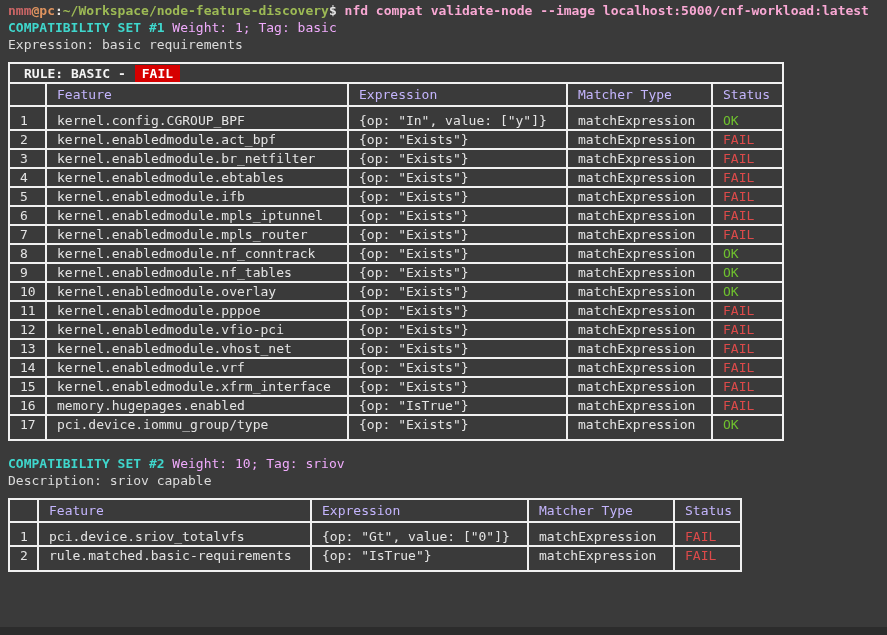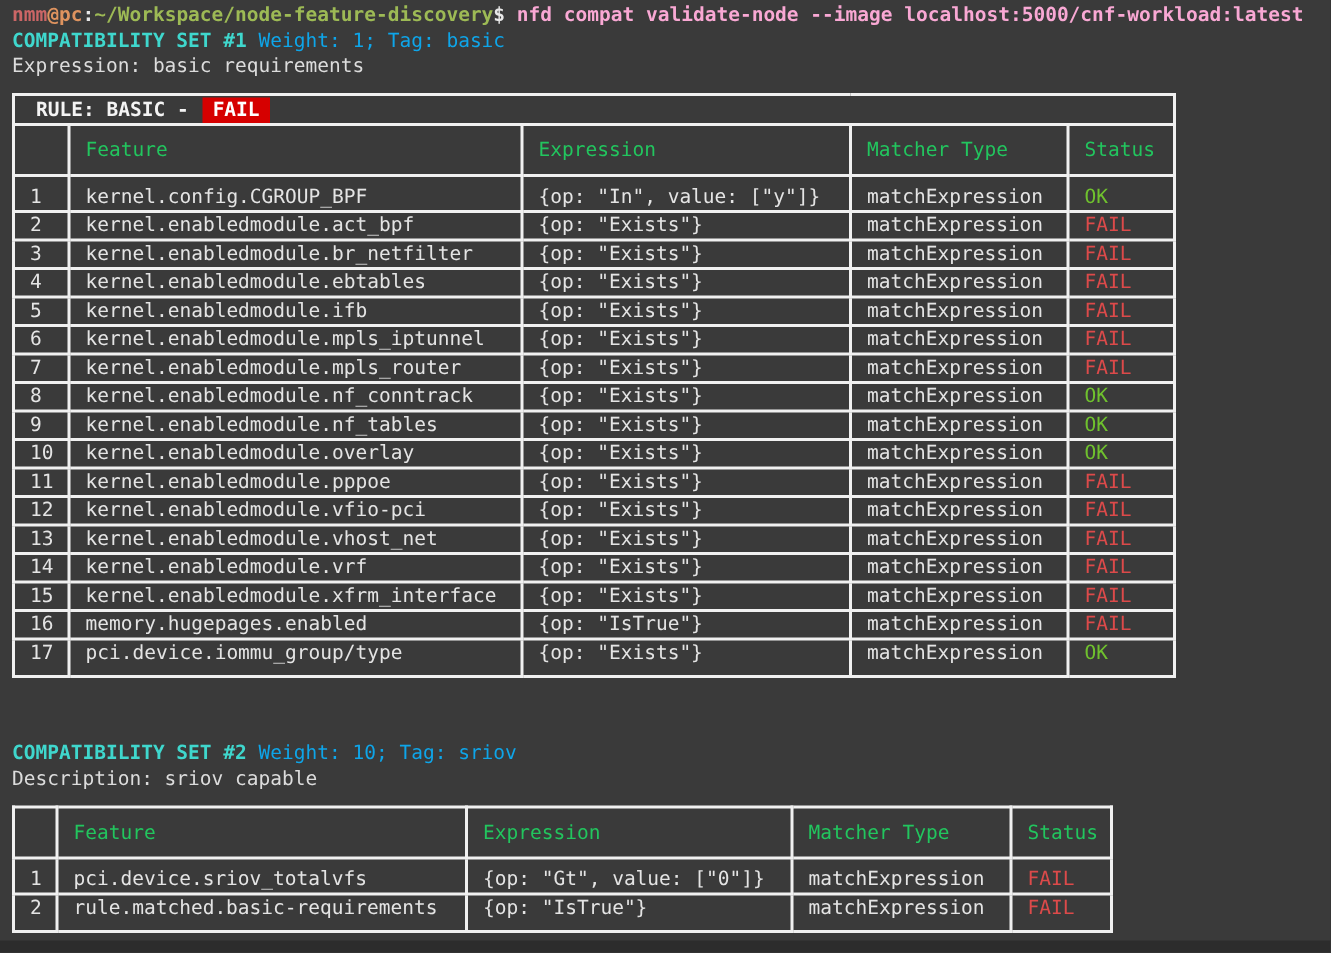--- a/index.html
+++ b/index.html
@@ -18,21 +18,21 @@
     padding: 2px 0 0 8px;
   }
   .line { white-space: pre; }
   .prompt-line { font-weight: bold; }
   .c-user   { color: #cc6666; }
   .c-host   { color: #de935f; }
   .c-punct  { color: #e8e8e8; }
   .c-path   { color: #9dba55; }
   .c-cmd    { color: #f9a8d4; }
   .set-title { color: #3fd7cd; font-weight: bold; }
-  .set-meta  { color: #0ea5e9; }
+  .set-meta  { color: #f0abfc; }
   .desc      { color: #dcdcdc; }
 
   table.rule-table {
     border-collapse: collapse;
     table-layout: fixed;
     border: 2px solid #f0f0f0;
     margin-top: 9px;
     background: #3a3a3a;
   }
   table.rule-table th, table.rule-table td {
@@ -44,38 +44,38 @@
     padding: 0 0 0 10px;
     box-sizing: border-box;
   }
   tr.rule-title-row th {
     height: 20px;
     padding-left: 14px;
     font-weight: bold;
     color: #f4f4f4;
   }
   tr.col-header-row th {
-    height: 34px;
-    color: #22c55e;
+    height: 23px;
+    color: #c4b5fd;
   }
   tbody td { border-top: none; border-bottom: none; height: 17px; }
   tbody tr:first-of-type td { padding-top: 5px; height: 22px; }
   tbody tr:last-of-type td  { padding-bottom: 6px; height: 23px; }
   td.idx, th.idx { text-align: right; padding: 0 7px 0 0; color: #e4e4e4; }
   .status-ok   { color: #6fc12e; }
   .status-fail { color: #dc4a4a; }
   .fail-badge {
     display: inline-block;
     margin-left: 9px;
     padding: 0 7px;
     background: #d60000;
     color: #ffffff;
     font-weight: bold;
   }
-  .gap-before-set2 { margin-top: 42px; }
+  .gap-before-set2 { margin-top: 14px; }
   .bottom-strip {
     position: absolute;
     left: 0; bottom: 0;
     width: 100%; height: 8px;
     background: #2c2c2c;
   }
 </style>
 </head>
 <body>
 

